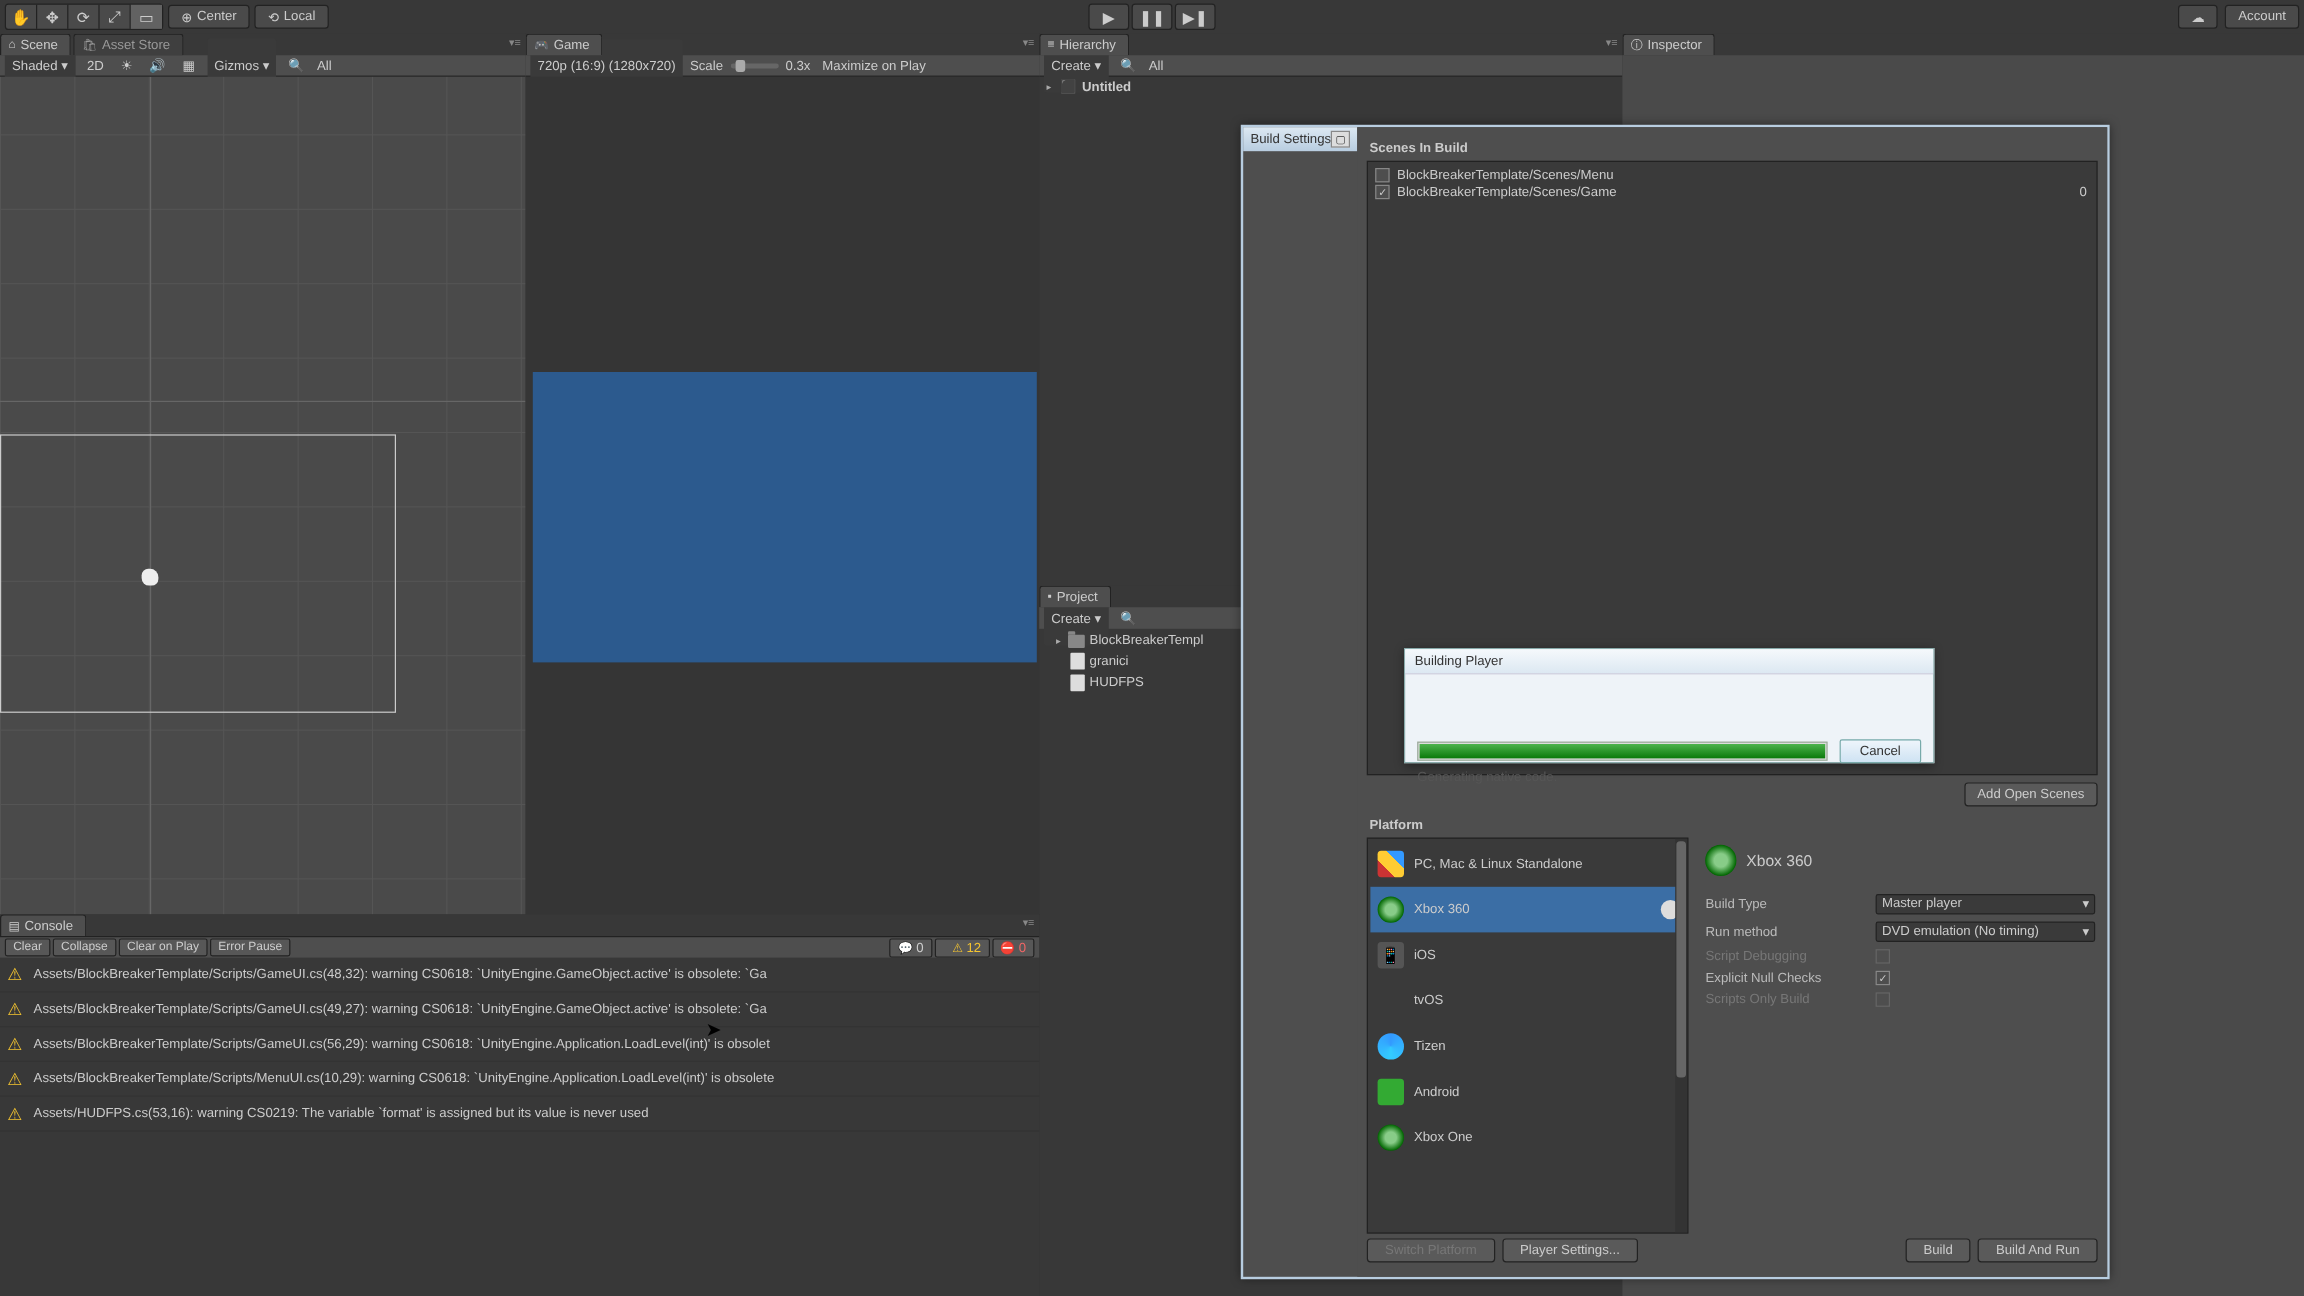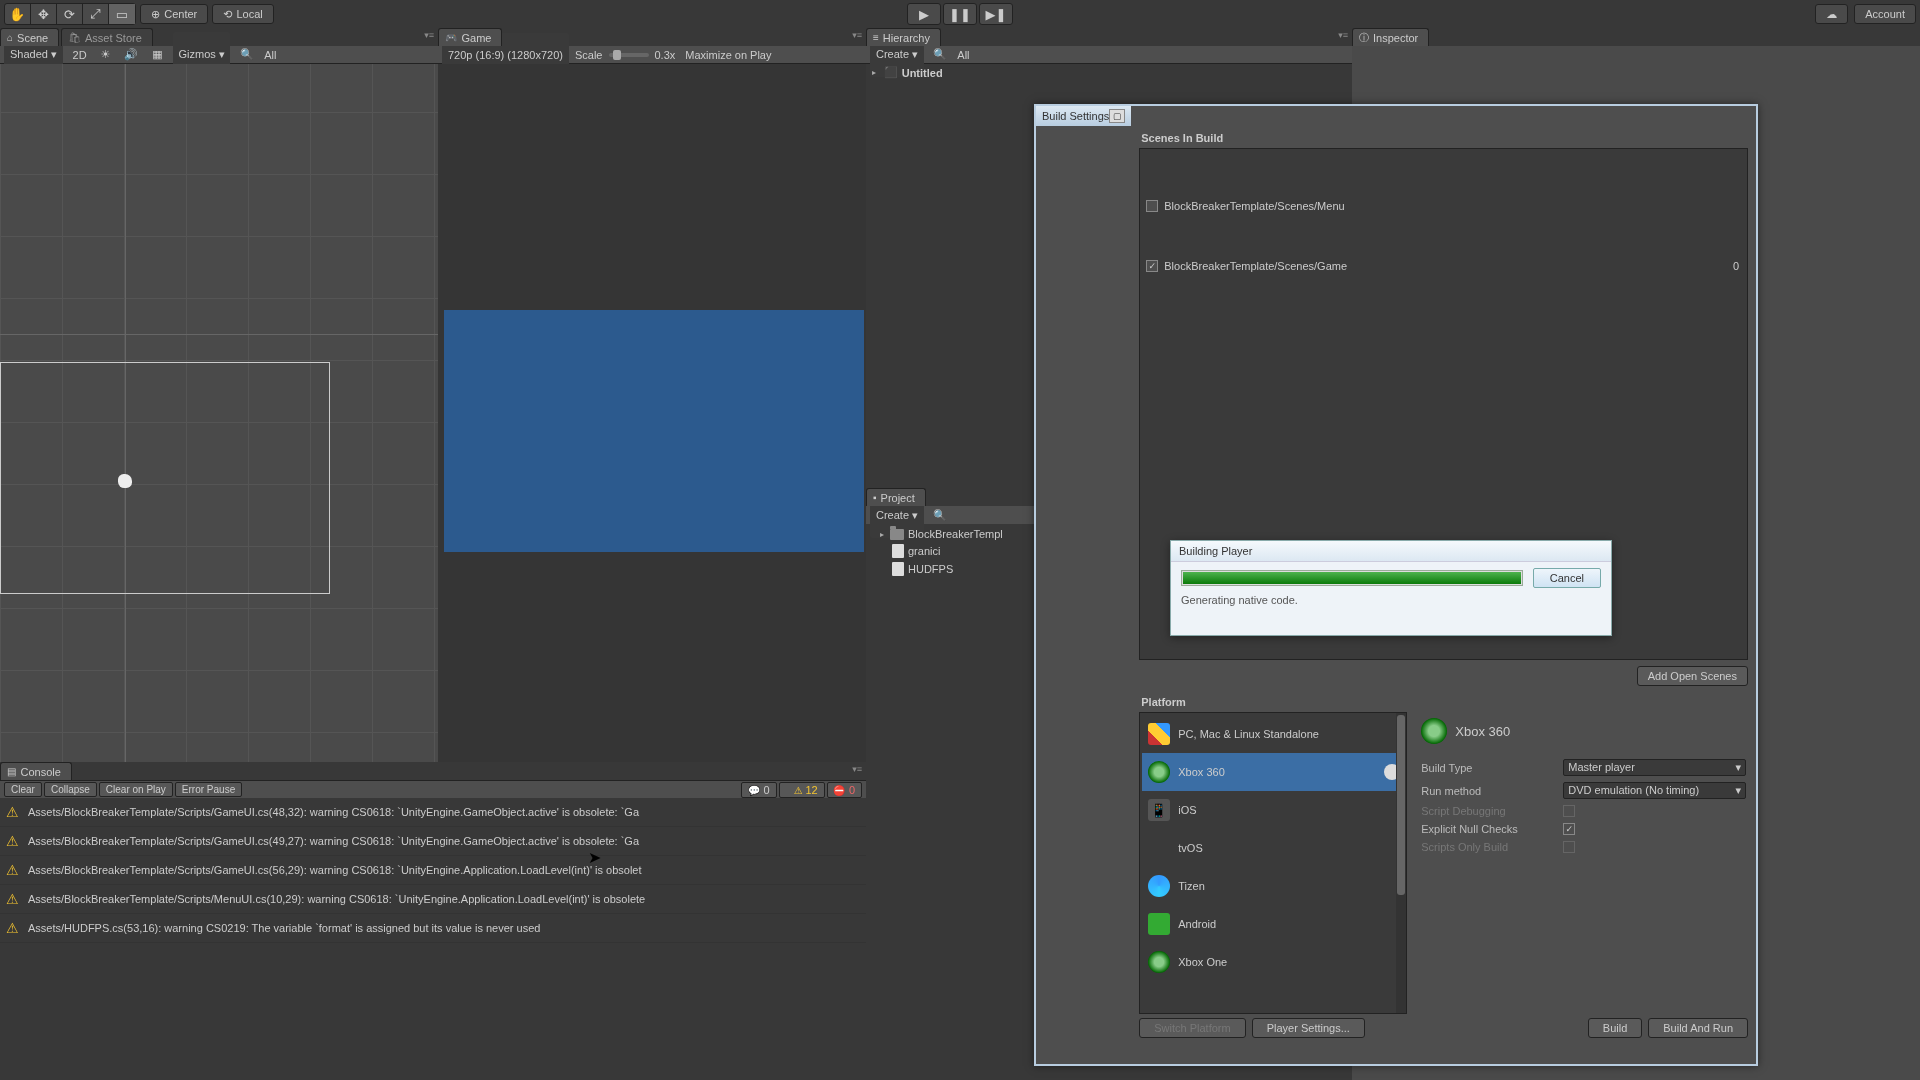--- a/index.html
+++ b/index.html
@@ -66,24 +66,24 @@
 .cbt { padding:1px 6px; background:#575757; border:1px solid #222; border-radius:2px; cursor:pointer; font-size:10px; }
 .console-body { flex:1; overflow:hidden; }
 .log-row { padding:8px 4px 8px 28px; border-bottom:1px solid #333; position:relative; color:#ccc; font-size:11px; white-space:nowrap; overflow:hidden; }
 .log-row::before { content:'⚠'; position:absolute; left:6px; top:6px; color:#f4c430; font-size:14px; }
 .cursor { position:absolute; left:588px; top:848px; font-size:16px; color:#000; pointer-events:none; }
 
 
 .build-dlg { position:absolute; left:1034px; top:104px; width:724px; height:962px; background:#4e4e4e; border:2px solid #b8cde0; box-shadow:0 0 8px rgba(0,0,0,.5); display:flex; }
 .dlg-title { height:20px; background:linear-gradient(#dce8f2,#b8cde0); color:#333; display:flex; align-items:center; padding:0 6px; font-size:11px; }
 .dlg-close { margin-left:auto; width:16px; height:14px; border:1px solid #888; background:#ddd; font-size:9px; display:flex; align-items:center; justify-content:center; cursor:pointer; }
-.dlg-body { flex:1; background:#4e4e4e; padding:22px 8px; display:flex; flex-direction:column; position:relative; }
+.dlg-body { flex:1; background:#4e4e4e; padding:8px 8px; display:flex; flex-direction:column; position:relative; }
 .scenes-head { font-weight:bold; padding:4px 2px; }
 .scenes-box { height:512px; background:#3a3a3a; border:1px solid #222; padding:4px; position:relative; }
-.scene-item { display:flex; align-items:center; gap:6px; padding:1px 2px;margin-top:46px; }
+.scene-item { display:flex; align-items:center; gap:6px; padding:1px 2px; }
 .chk { width:12px; height:12px; border:1px solid #888; background:#4e4e4e; display:flex; align-items:center; justify-content:center; font-size:9px; }
 .scene-idx { position:absolute; right:8px; }
 .add-scenes-btn { align-self:flex-end; margin:6px 0; padding:3px 10px; background:#5a5a5a; border:1px solid #222; border-radius:3px; cursor:pointer; }
 .platform-head { font-weight:bold; padding:4px 2px; }
 .platform-row { display:flex; gap:12px; flex:1; }
 .platform-list { width:268px; background:#3a3a3a; border:1px solid #222; padding:2px; position:relative; }
 .plat-item { display:flex; align-items:center; gap:8px; padding:8px 6px; cursor:pointer; }
 .plat-item.selected { background:#3b6ea5; }
 .plat-ico { width:22px; height:22px; border-radius:3px; display:flex; align-items:center; justify-content:center; font-size:14px; }
 .plat-unity { position:absolute; right:6px; width:16px; height:16px; background:#ddd; border-radius:50%; }
@@ -99,21 +99,21 @@
 .opt-dd { background:#3a3a3a; border:1px solid #222; padding:1px 4px; border-radius:2px; display:flex; justify-content:space-between; cursor:pointer; }
 .cloud-link { text-align:right; color:#6fa8dc; padding:6px 0; cursor:pointer; }
 .dlg-btns { display:flex; gap:6px; padding:4px 0; }
 .dlg-btn { padding:3px 14px; background:#5a5a5a; border:1px solid #222; border-radius:3px; cursor:pointer; }
 .dlg-btn.disabled { color:#777; }
 .dlg-btns .spacer { flex:1; }
 
 
 .progress-dlg { position:absolute; left:1170px; top:540px; width:442px; height:96px; background:#eef3f8; border:1px solid #8aa; box-shadow:0 2px 8px rgba(0,0,0,.4); z-index:20; }
 .prog-title { padding:4px 8px; color:#333; font-size:11px; background:linear-gradient(#f5f9fc,#dce8f2); border-bottom:1px solid #ccd; }
-.prog-body { padding:6px 10px; display:flex; align-items:center; gap:10px; }
+.prog-body { padding:6px 10px; display:flex; align-items:center; gap:10px;margin-top:48px; }
 .prog-bar { flex:1; height:16px; background:#ddd; border:1px solid #9a9; position:relative; }
 .prog-fill { position:absolute; inset:1px; background:linear-gradient(#4db34d,#0a7a0a); }
 .prog-cancel { padding:3px 16px; background:linear-gradient(#eef5fb,#cfe3f3); border:1px solid #7aa; border-radius:2px; cursor:pointer; color:#333; }
 .prog-msg { padding:0 10px 6px; color:#555; font-size:11px; }
 
 
 .xbox-ico { background:radial-gradient(circle,#8c8 30%,#060 70%); border-radius:50%; }
 .apple-ico { color:#ccc; font-size:16px; }
 .android-ico { background:#3a3; border-radius:3px; }
 .tizen-ico { background:conic-gradient(#39f,#3cf,#39f); border-radius:50%; }

